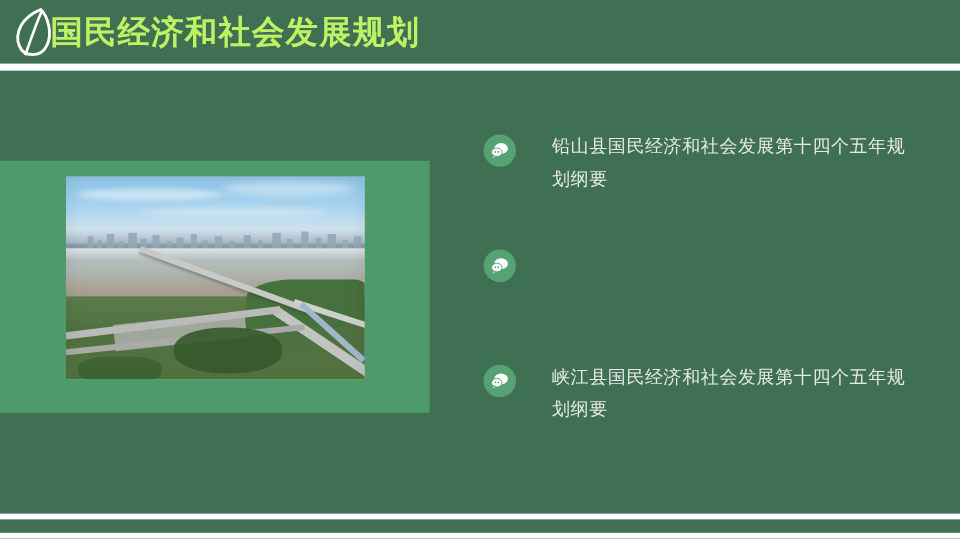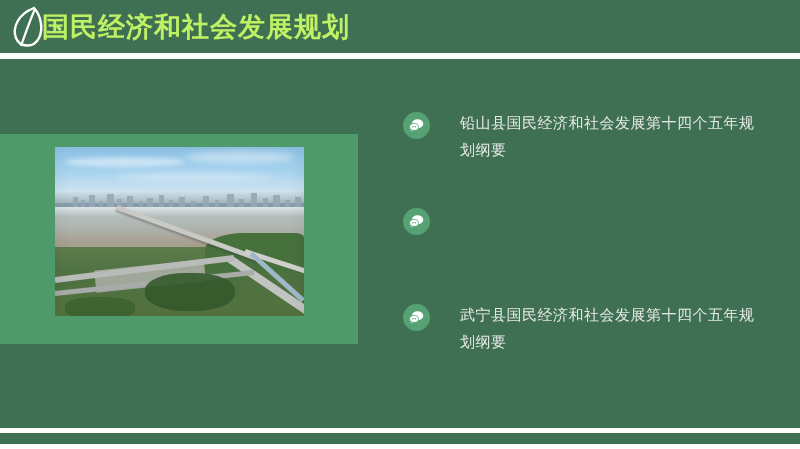--- a/index.html
+++ b/index.html
@@ -289,21 +289,21 @@
       <span class="item-icon">
         <svg viewBox="0 0 24 24" width="17" height="17" aria-hidden="true">
           <ellipse cx="13.5" cy="9.5" rx="8" ry="6.4" fill="#ffffff"></ellipse>
           <path d="M8 14 L6.5 18.5 L11.5 16 Z" fill="#ffffff"></path>
           <ellipse cx="8.5" cy="14" rx="6.2" ry="5" fill="#ffffff" stroke="#56a273" stroke-width="1.1"></ellipse>
           <path d="M4.5 17.8 L3 21.5 L7.4 19.4 Z" fill="#ffffff" stroke="#56a273" stroke-width="1.1"></path>
           <circle cx="6.8" cy="13.6" r="1.05" fill="#56a273"></circle>
           <circle cx="10.3" cy="13.6" r="1.05" fill="#56a273"></circle>
         </svg>
       </span>
-      <div class="item-text">武宁县国民经济和社会发展第十四个五年规划纲要</div>
+      <div class="item-text">峡江县国民经济和社会发展第十四个五年规划纲要</div>
     </div>
 
   </div>
 
   <div class="footer-rule"></div>
   <div class="footer-bar"></div>
   <div class="footer-edge"></div>
 
 </div>
 

